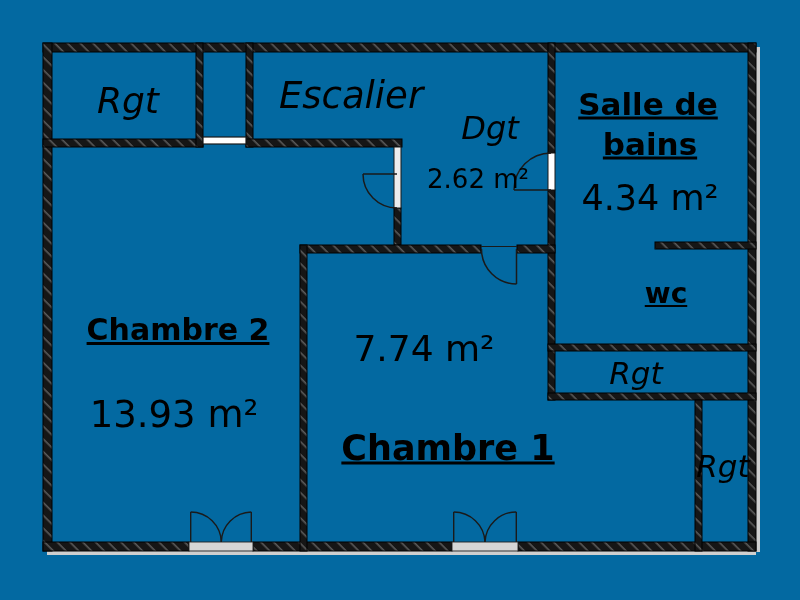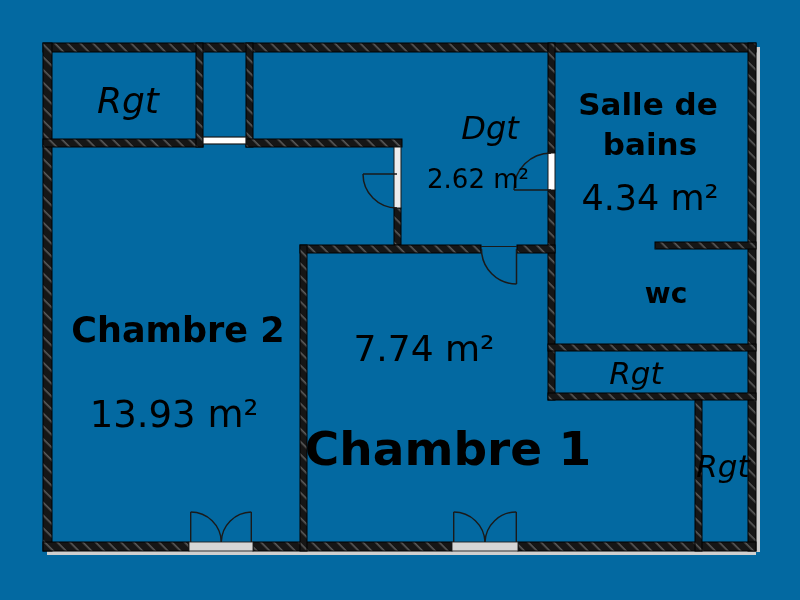--- a/index.html
+++ b/index.html
@@ -5,21 +5,21 @@
   html,body{margin:0;padding:0;background:#fff;}
   .plan{
     position:relative;width:800px;height:600px;background:#0369a1;
     font-family:"DejaVu Sans","Liberation Sans",sans-serif;overflow:hidden;
   }
   .plan-svg{position:absolute;left:0;top:0;}
   .lbl{
     position:absolute;transform:translate(-50%,-50%);
     white-space:nowrap;color:#000;line-height:1;
   }
-  .bold{font-weight:bold;}
+  .bold{font-weight:bold;text-decoration:underline;}
   .ital{font-style:italic;}
 </style>
 </head>
 <body>
 
 <div class="plan">
 
   <svg class="plan-svg" width="800" height="600" viewBox="0 0 800 600">
     <defs>
       <pattern id="wallhatch" width="9" height="9" patternUnits="userSpaceOnUse" patternTransform="rotate(45)">
@@ -107,33 +107,34 @@
         <line x1="453.7" y1="512" x2="453.7" y2="542"></line>
         <line x1="516.3" y1="512" x2="516.3" y2="542"></line>
         <path d="M453.7,512 A31.3,31.3 0 0 1 485,542"></path>
         <path d="M516.3,512 A31.3,31.3 0 0 0 485,542"></path>
       </g>
     </g>
   </svg>
 
   <div class="lbl ital" style="left:128px;top:101px;font-size:36px">Rgt</div>
 
+  <div class="lbl ital" style="left:351px;top:95px;font-size:37px">Escalier</div>
 
   <div class="lbl ital" style="left:490px;top:128px;font-size:32px">Dgt</div>
   <div class="lbl" style="left:478px;top:179px;font-size:26px">2.62 m²</div>
 
   <div class="lbl bold" style="left:648px;top:104px;font-size:31px">Salle de</div>
   <div class="lbl bold" style="left:650px;top:144px;font-size:31px">bains</div>
   <div class="lbl" style="left:650px;top:198px;font-size:35px">4.34 m²</div>
 
   <div class="lbl bold" style="left:666px;top:294px;font-size:28px">wc</div>
 
   <div class="lbl ital" style="left:636px;top:373px;font-size:31px">Rgt</div>
 
   <div class="lbl ital" style="left:723px;top:466px;font-size:31px">Rgt</div>
 
-  <div class="lbl bold" style="left:178px;top:330px;font-size:35px">Chambre 2</div>
+  <div class="lbl bold" style="left:178px;top:330px;font-size:30px">Chambre 2</div>
   <div class="lbl" style="left:174px;top:414px;font-size:37px">13.93 m²</div>
 
   <div class="lbl" style="left:424px;top:349px;font-size:36px">7.74 m²</div>
-  <div class="lbl bold" style="left:448px;top:448px;font-size:47px">Chambre 1</div>
+  <div class="lbl bold" style="left:448px;top:448px;font-size:35px">Chambre 1</div>
 
 </div>
 
 </body></html>

